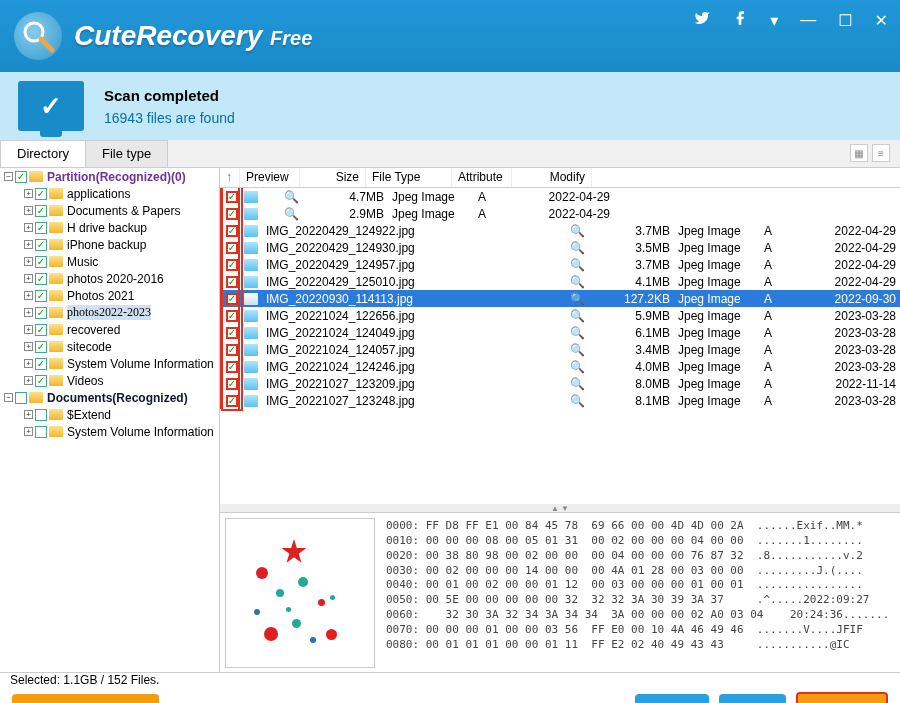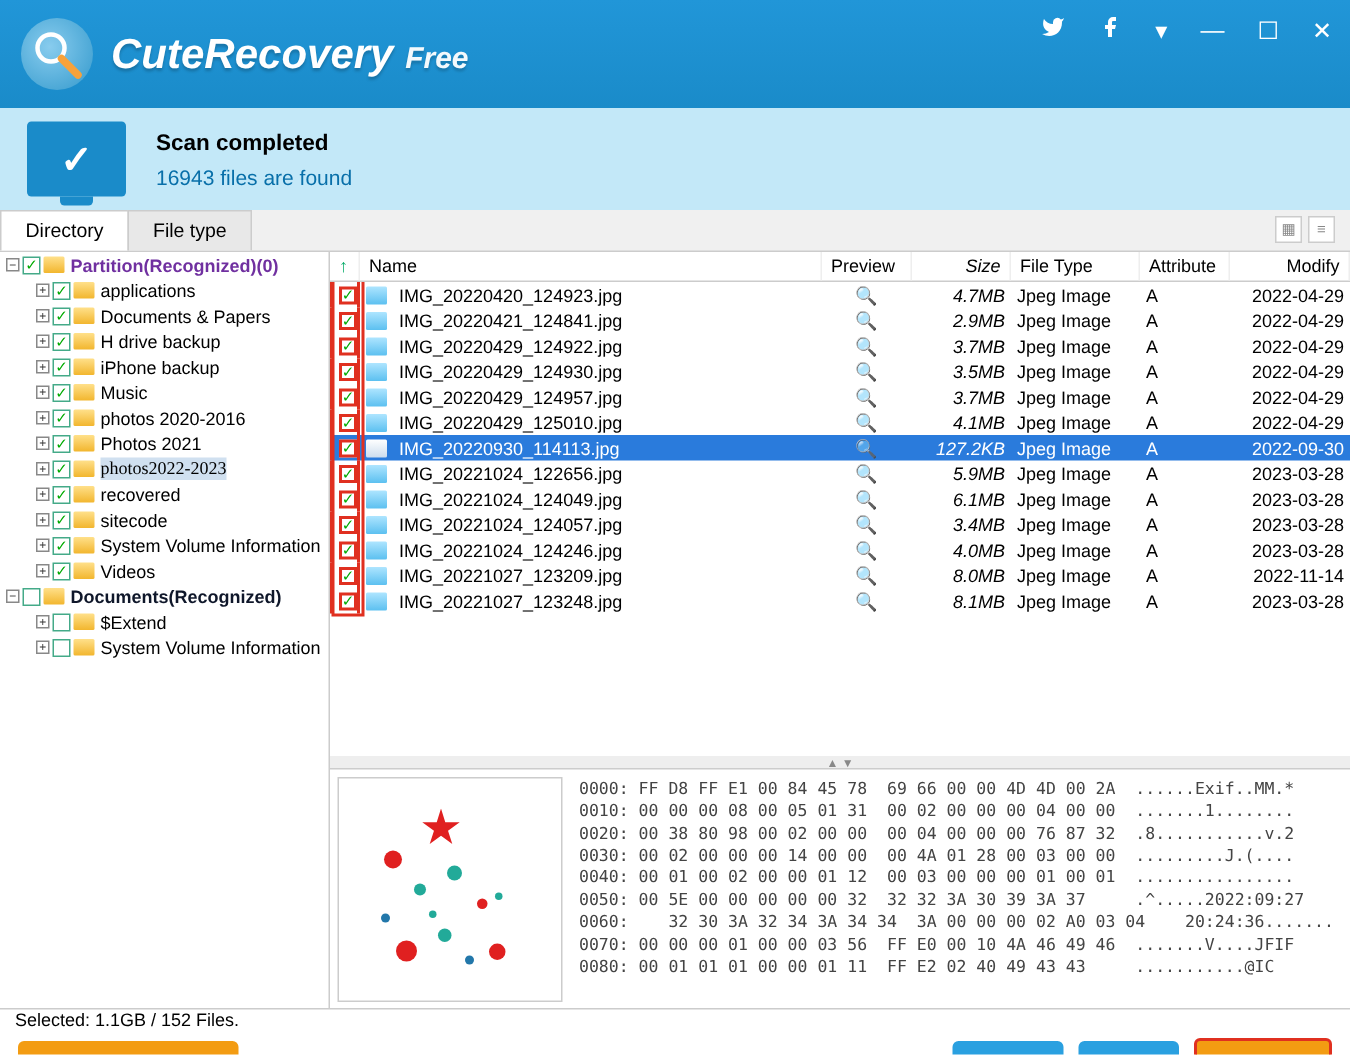--- a/index.html
+++ b/index.html
@@ -59,21 +59,21 @@
 .tree-label.doc { color: #0f172a; }
 .tree-label.plain { color: #000; font-weight:normal;}
 .tree-label.sel { background:#d0e0f0;font-family:Liberation Serif, serif; }
 
 .list-pane { flex: 1; display: flex; flex-direction: column; }
 .list-header { display: flex; height: 20px; font-size: 12px; border-bottom: 1px solid #ccc; }
 .list-header div { padding: 2px 6px; border-right: 1px solid #eee; }
 .col-arrow { width: 20px; }
 .col-name { flex: 1; }
 .col-preview { width: 60px; }
-.col-size { width: 66px; text-align: right; font-style: italic; }
+.col-size { width: 66px; text-align: right; }
 .col-type { width: 86px; }
 .col-attr { width: 60px; }
 .col-mod { width: 80px; text-align: right; }
 
 .list-body { flex: 1; overflow: hidden; font-size: 12px; }
 .row { display: flex; height: 17px; align-items: center; }
 .row.sel { background: #2a7bdc; color: #fff; }
 .row .chk { width: 12px; height: 12px; border: 2px solid #e03020; margin-left: 4px; display: inline-flex; align-items:center; justify-content:center; color:#0a0; font-size:10px; background:#fff;}
 .check-col-hl { border-left: 2px solid #e03020; border-right: 2px solid #e03020; display:flex; align-items:center; justify-content:center;}
 .row .icon-file { width: 14px; height: 12px; background: linear-gradient(#aee5ff,#5cc0f0); margin: 0 4px; border-radius:1px;}
@@ -249,46 +249,43 @@
           <span class="tree-check"></span>
           <span class="tree-folder"></span>
           <span class="tree-label plain">System Volume Information</span>
         </div>
       </div>
   </div>
 
   <div class="list-pane">
     <div class="list-header">
       <div class="col-arrow" style="color:#0a6;font-weight:bold;">↑</div>
-      <div class="col-name">Name</div>
       <div class="col-preview">Preview</div>
       <div class="col-size">Size</div>
       <div class="col-type">File Type</div>
       <div class="col-attr">Attribute</div>
       <div class="col-mod">Modify</div>
     </div>
     <div class="list-body" id="file-rows" style="position:relative;">
         <div class="row">
     <div style="width:20px;height:17px;" class="check-col-hl">
             <span class="chk">✓</span>
           </div>
     <span class="icon-file"></span>
-    <span class="cell col-name" style="flex:1">IMG_20220420_124923.jpg</span>
     <span class="cell col-preview">🔍</span>
     <span class="cell col-size">4.7MB</span>
     <span class="cell col-type">Jpeg Image</span>
     <span class="cell col-attr">A</span>
     <span class="cell col-mod">2022-04-29</span>
         </div>
         <div class="row">
     <div style="width:20px;height:17px;" class="check-col-hl">
             <span class="chk">✓</span>
           </div>
     <span class="icon-file"></span>
-    <span class="cell col-name" style="flex:1">IMG_20220421_124841.jpg</span>
     <span class="cell col-preview">🔍</span>
     <span class="cell col-size">2.9MB</span>
     <span class="cell col-type">Jpeg Image</span>
     <span class="cell col-attr">A</span>
     <span class="cell col-mod">2022-04-29</span>
         </div>
         <div class="row">
     <div style="width:20px;height:17px;" class="check-col-hl">
             <span class="chk">✓</span>
           </div>

